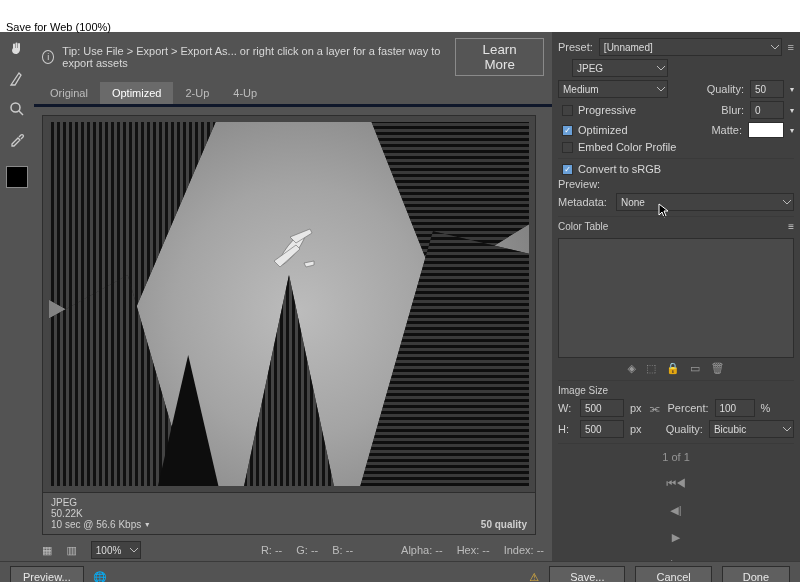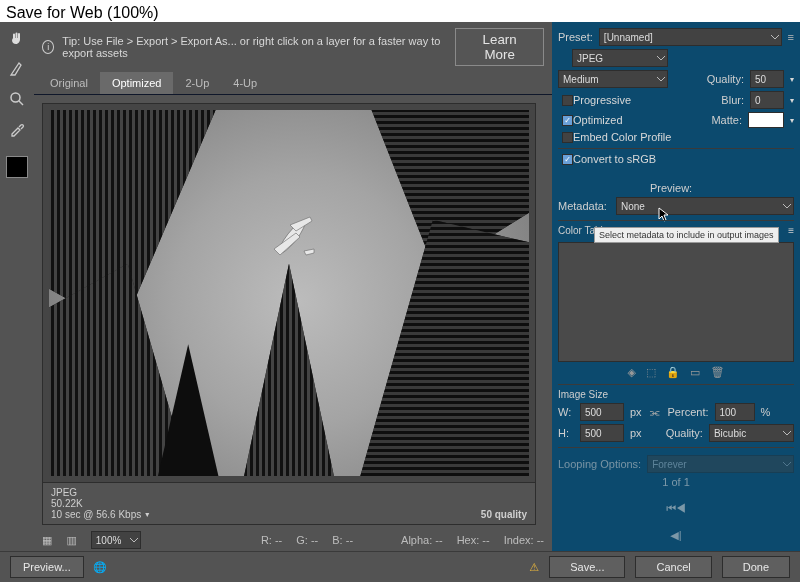--- a/index.html
+++ b/index.html
@@ -1,40 +1,40 @@
 <!DOCTYPE html>
 <html><head>
 <meta charset="utf-8">
 <style>
   * { box-sizing: border-box; margin: 0; padding: 0; font-family: "Segoe UI", Tahoma, sans-serif; }
   body { width: 800px; height: 582px; overflow: hidden; background: #535353; font-size: 11px; color: #d8d8d8; }
-  .titlebar { background: #fff; color: #000; height: 22px; line-height: 22px; padding: 2px 6px; font-size: 16px; }
+  .titlebar { background: #fff; color: #000; height: 22px; line-height: 22px; padding: 16px 6px; font-size: 11px; }
   .app { display: flex; height: 529px; }
   .toolcol { width: 34px; background: #535353; display: flex; flex-direction: column; align-items: center; padding-top: 6px; gap: 8px; }
   .toolbtn { width: 22px; height: 22px; display: flex; align-items: center; justify-content: center; color: #ccc; }
   .swatch-fg { width: 22px; height: 22px; background: #000; border: 1px solid #8a8a8a; margin-top: 8px; }
   .centercol { flex: 1; display: flex; flex-direction: column; }
   .tipbar { display: flex; align-items: center; gap: 8px; padding: 6px 8px; }
   .tip-icon { width: 14px; height: 14px; border-radius: 50%; border: 1px solid #ccc; display:flex;align-items:center;justify-content:center; font-size:9px;}
   .learn { border: 1px solid #8a8a8a; background: #555; padding: 3px 14px; color:#e4e4e4;}
-  .tabs { display: flex; border-bottom: 1px solid #0f172a; padding-left: 4px; }
+  .tabs { display: flex; border-bottom: 3px solid #0f172a; padding-left: 4px; }
   .tab { padding: 5px 12px; color: #bdbdbd; }
   .tab.active { background: #6a6a6a; color: #fff; }
   .previewwrap { flex:1; padding: 8px 16px 4px 8px; display:flex; flex-direction:column; }
   .imgbox { flex:1; border:1px solid #2d2d2d; background:#454545; padding:6px; display:flex; }
   .imgbox > div { flex:1; background:#888; position:relative; overflow:hidden; }
   .statusbox { border:1px solid #2d2d2d; border-top:none; padding:4px 8px; display:flex; justify-content:space-between; color:#cfcfcf; font-size:10px;}
   .rulerbar { display:flex; align-items:center; gap:14px; padding:2px 8px; color:#bdbdbd; }
   .zoom { width:50px; background:#424242; border:1px solid #2d2d2d; color:#ddd; padding:1px 4px; font-size:10px;}
-  .rightcol { width: 248px; background:#0c4a6e; padding:6px 6px 0 6px; display:flex; flex-direction:column; gap:3px; overflow:hidden;}
+  .rightcol { width: 248px; background:#404040; padding:6px 6px 0 6px; display:flex; flex-direction:column; gap:3px; overflow:hidden;}
   .row { display:flex; align-items:center; gap:6px; }
   .lbl { color:#cfcfcf; }
   .sel, .inp { background:#424242; border:1px solid #2d2d2d; color:#ddd; padding:1px 4px; height:18px; font-size:10px;}
   .sel { appearance:none; padding-right:1px; background-image: linear-gradient(45deg, transparent 45%, #bbb 45% 55%, transparent 55%), linear-gradient(-45deg, transparent 45%, #bbb 45% 55%, transparent 55%); background-position: right 6px top 6px, right 2px top 6px; background-size:4px 4px; background-repeat:no-repeat;}
-  .chk { display:flex; align-items:center; padding-left:4px;}
+  .chk { display:flex; align-items:center; gap:5px; padding-left:4px;}
   .chkbox { width:11px; height:11px; border:1px solid #2d2d2d; background:#424242; display:flex; align-items:center; justify-content:center; font-size:8px;}
   .section { border-top:1px solid #3a3a3a; padding-top:4px; margin-top:2px;}
   .sectitle { color:#cfcfcf; font-size:10px; display:flex; align-items:center; gap:4px;}
   .tooltip-badge { position:absolute; background:#eee; color:#333; font-size:9px; padding:2px 4px; border:1px solid #999;}
   .footer { height:31px; background:#535353; display:flex; align-items:center; gap:10px; padding:0 10px; border-top:1px solid #3a3a3a;}
   .fbtn { background:#5f5f5f; border:1px solid #2d2d2d; color:#e8e8e8; padding:4px 20px; font-size:11px;}
   .small-icons { display:flex; gap:10px; color:#999; justify-content:center;}
   .matte-sw { width:36px; height:16px; background:#fff; border:1px solid #2d2d2d; }
   svg { display:block;}
 
@@ -178,39 +178,38 @@
           <span class="chkbox"></span>
           <span>Embed Color Profile</span>
         </label>
     </div>
 
     <div class="section">
       <label class="chk">
           <span class="chkbox" style="background:#6aa0d8;color:#fff;">✓</span>
           <span>Convert to sRGB</span>
         </label>
-      <div class="row" style="margin-top:17px;justify-content:center;">
+      <div class="row" style="margin-top:3px;">
         <span class="lbl" style="width:52px">Preview:</span>
       </div>
       <div class="row" style="margin-top:3px; position:relative;">
         <span class="lbl" style="width:52px">Metadata:</span>
         <select class="sel" style="flex:1"><option>None</option></select>
         <svg style="position:absolute;left:100px;top:10px;" width="12" height="16" viewBox="0 0 12 16">
             <path fill="#000" stroke="#fff" stroke-width="1" d="M1 1l0 11 3-3 2 5 2-1-2-5 4 0z"></path>
           </svg>
       </div>
     </div>
 
     <div class="section" style="position:relative;">
       <div class="sectitle">
           <span>Color Table</span>
           <span style="flex:1"></span>
           <span>≡</span>
         </div>
-      <div class="tooltip-badge" style="top:6px; left:36px;">Select metadata to include in output images</div>
       <div style="height:120px; border:1px solid #2d2d2d; background:#4a4a4a; margin-top:6px;"></div>
       <div class="small-icons" style="margin-top:4px;">
         <span>◈</span>
         <span>⬚</span>
         <span>🔒</span>
         <span>▭</span>
         <span>🗑</span>
       </div>
     </div>
 
@@ -229,24 +228,20 @@
         <span class="lbl" style="width:16px">H:</span>
         <input class="inp" style="width: 44px;" value="500">
         <span class="lbl">px</span>
         <span style="width:12px"></span>
         <span class="lbl">Quality:</span>
         <select class="sel" style="flex:1"><option>Bicubic</option></select>
       </div>
     </div>
 
     <div class="section">
-      <div class="row" style="margin-top:3px; opacity:.55;">
-        <span class="lbl">Looping Options:</span>
-        <select class="sel" style="flex:1" disabled=""><option>Forever</option></select>
-      </div>
       <div class="row" style="margin-top:3px; opacity:.55; justify-content:center; gap:14px;flex-direction:column;">
         <span>1 of 1</span>
         <span>⏮◀</span>
         <span>◀|</span>
         <span>▶</span>
         <span>|▶</span>
         <span>▶⏭</span>
       </div>
     </div>
   </div>

